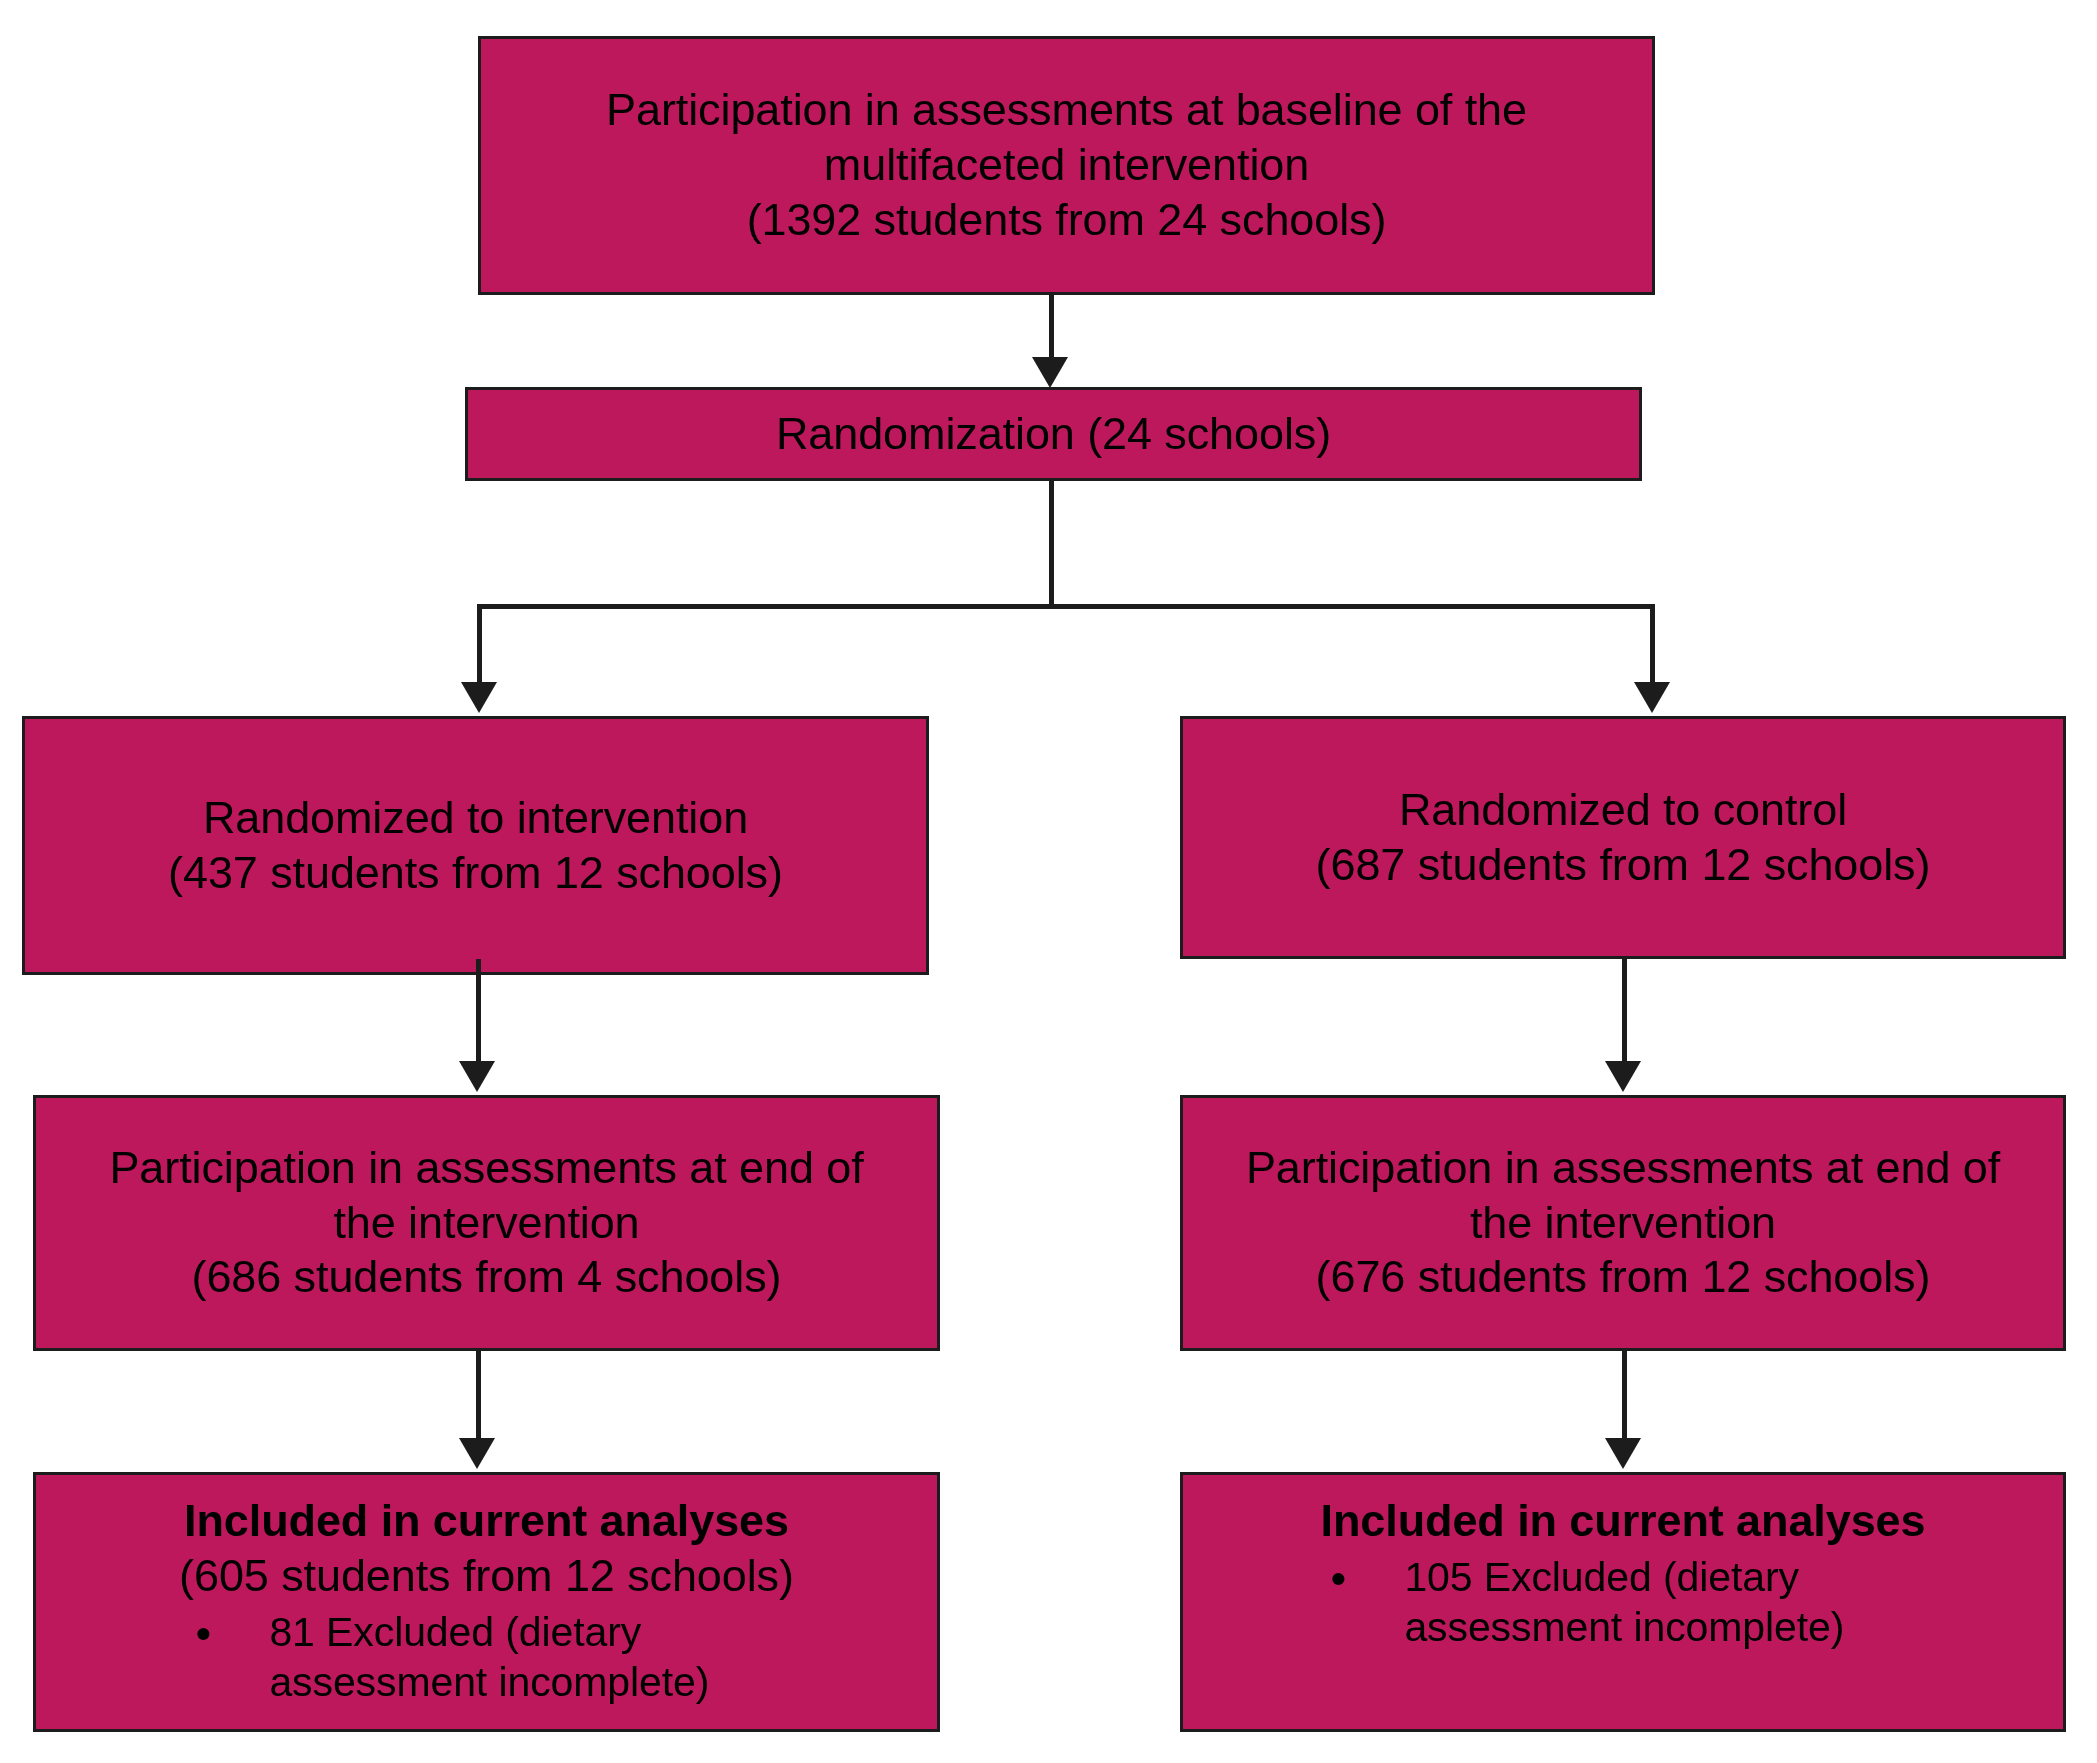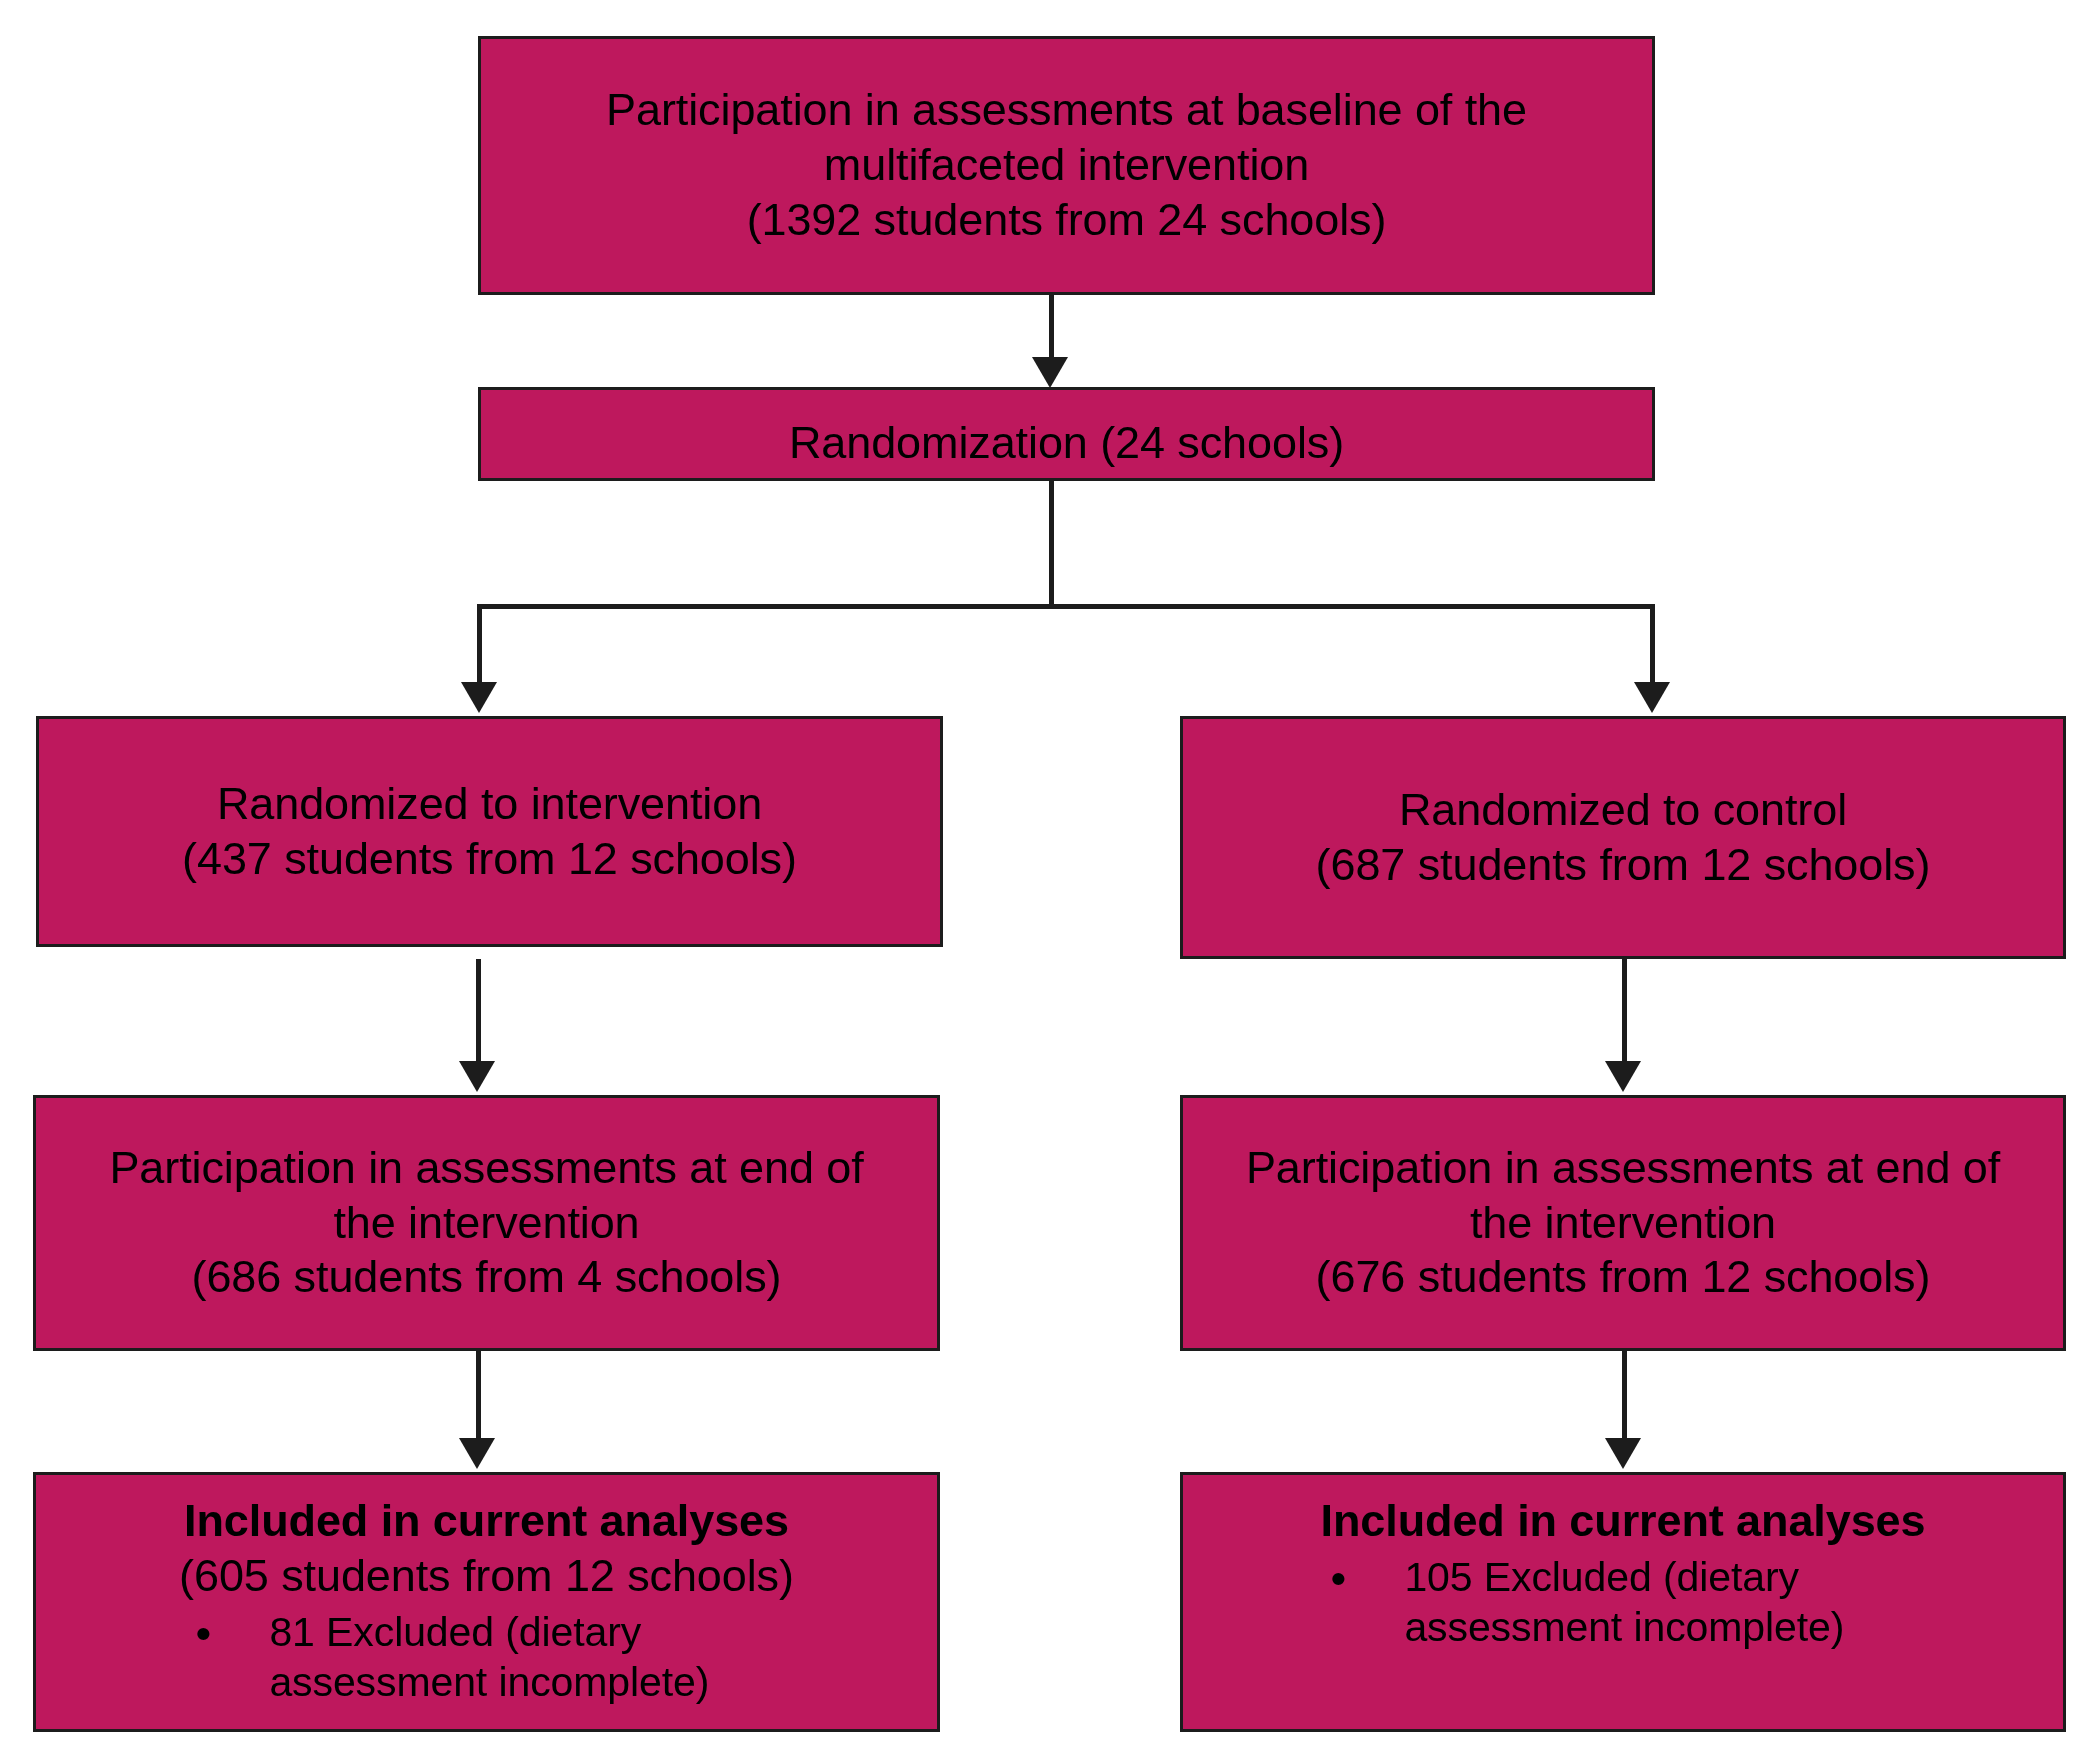--- a/index.html
+++ b/index.html
@@ -31,22 +31,22 @@
     font-size: 45px;
     font-weight: 400;
     letter-spacing: -0.1px;
     padding: 7.4px 13.4px;
   }
   .node .line { display: block; width: 100%; }
   .node .bold { font-weight: 700; }
 
   
   #box-baseline      { left: 478px;  top: 36px;   width: 1177px; height: 259px; }
-  #box-randomization { left: 478px;  top: 387px;  width: 1177px; height: 94px; justify-content: flex-end; }
-  #box-rand-interv   { left: 36px;   top: 716px;  width: 907px; height: 231px; }
+  #box-randomization { left: 465px;  top: 387px;  width: 1177px; height: 94px; }
+  #box-rand-interv   { left: 22px;   top: 716px;  width: 907px; height: 259px; }
   #box-rand-control  { left: 1180px; top: 716px;  width: 886px; height: 243px; }
   #box-end-interv    { left: 33px;   top: 1095px; width: 907px; height: 256px; }
   #box-end-control   { left: 1180px; top: 1095px; width: 886px; height: 256px; }
   #box-incl-interv   { left: 33px;   top: 1472px; width: 907px; height: 260px;
                        justify-content: flex-start; padding-top: 19.3px; }
   #box-incl-control  { left: 1180px; top: 1472px; width: 886px; height: 260px;
                        justify-content: flex-start; padding-top: 19.3px; }
 
   
   .bullet-row {

